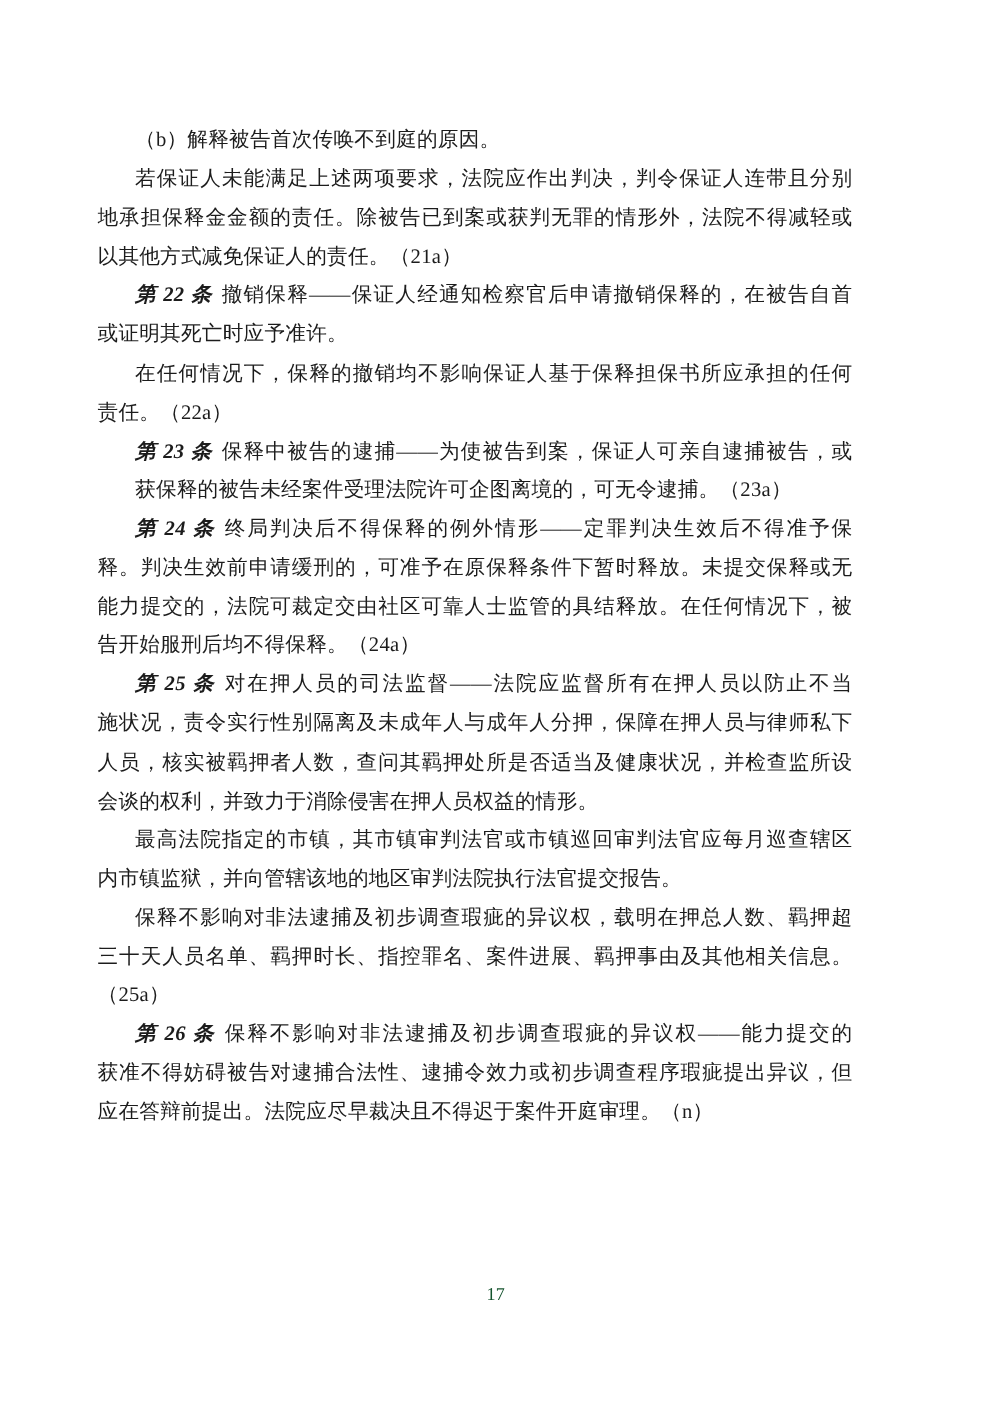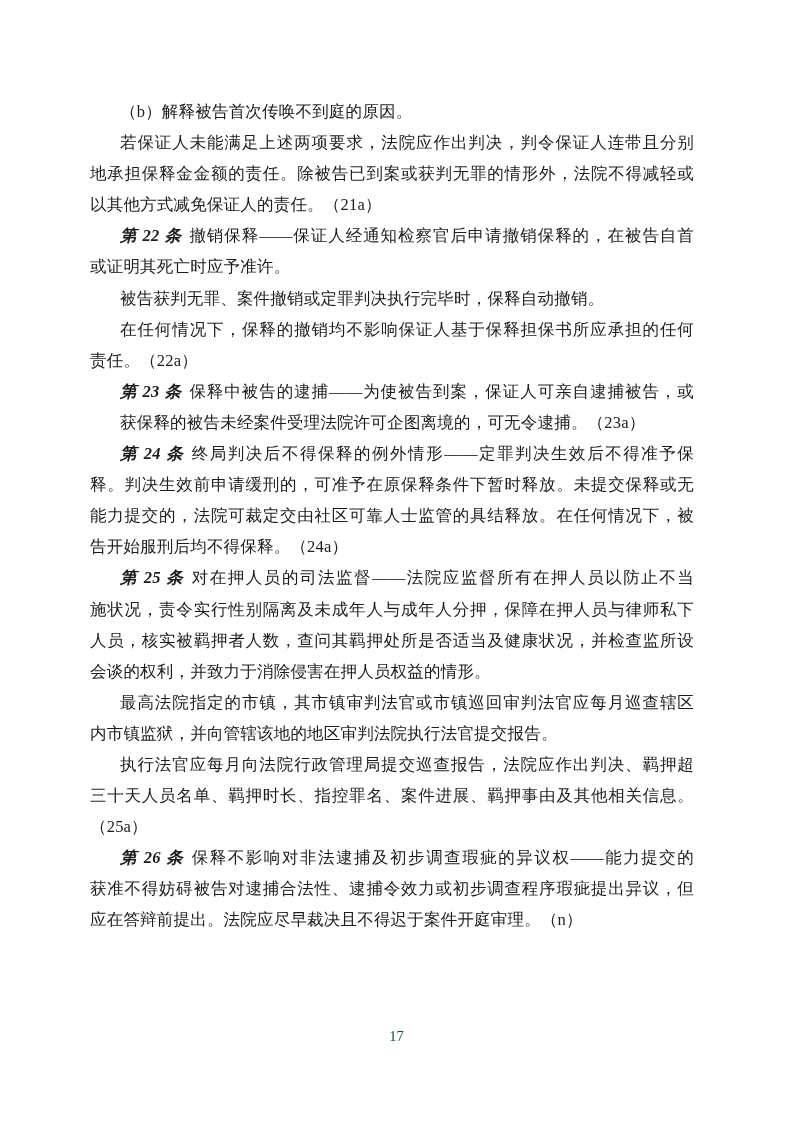--- a/index.html
+++ b/index.html
@@ -11,21 +11,21 @@
     position: relative;
     width: 793px;
     height: 1122px;
     background: #ffffff;
     font-family: "Liberation Serif", "DejaVu Serif", serif;
     color: #1c1c1c;
     overflow: hidden;
   }
   .text-block {
     position: absolute;
-    left: 90px;
+    left: 78px;
     top: 96px;
     width: 604px;
   }
   .line {
     font-size: 16.5px;
     line-height: 31.1px;
     height: 31.1px;
     overflow: hidden;
     text-align: justify;
     word-break: keep-all;
@@ -62,21 +62,20 @@
 
     <div class="line indent"><span>（b）解释被告首次传唤不到庭的原因。</span></div>
 
     <div class="line indent fill"><span>若保证人未能满足上述两项要求，法院应作出判决，判令保证人连带且分别</span></div>
     <div class="line fill"><span>地承担保释金金额的责任。除被告已到案或获判无罪的情形外，法院不得减轻或</span></div>
     <div class="line"><span>以其他方式减免保证人的责任。（21a）</span></div>
 
     <div class="line indent fill"><b class="article-label">第 22 条</b><span>撤销保释——保证人经通知检察官后申请撤销保释的，在被告自首</span></div>
     <div class="line"><span>或证明其死亡时应予准许。</span></div>
 
-    <div class="line indent"><span>被告获判无罪、案件撤销或定罪判决执行完毕时，保释自动撤销。</span></div>
 
     <div class="line indent fill"><span>在任何情况下，保释的撤销均不影响保证人基于保释担保书所应承担的任何</span></div>
     <div class="line"><span>责任。（22a）</span></div>
 
     <div class="line indent fill"><b class="article-label">第 23 条</b><span>保释中被告的逮捕——为使被告到案，保证人可亲自逮捕被告，或</span></div>
 
     <div class="line indent"><span>获保释的被告未经案件受理法院许可企图离境的，可无令逮捕。（23a）</span></div>
 
     <div class="line indent fill"><b class="article-label">第 24 条</b><span>终局判决后不得保释的例外情形——定罪判决生效后不得准予保</span></div>
     <div class="line fill"><span>释。判决生效前申请缓刑的，可准予在原保释条件下暂时释放。未提交保释或无</span></div>
@@ -84,21 +83,21 @@
     <div class="line"><span>告开始服刑后均不得保释。（24a）</span></div>
 
     <div class="line indent fill"><b class="article-label">第 25 条</b><span>对在押人员的司法监督——法院应监督所有在押人员以防止不当</span></div>
     <div class="line fill"><span>施状况，责令实行性别隔离及未成年人与成年人分押，保障在押人员与律师私下</span></div>
     <div class="line fill"><span>人员，核实被羁押者人数，查问其羁押处所是否适当及健康状况，并检查监所设</span></div>
     <div class="line"><span>会谈的权利，并致力于消除侵害在押人员权益的情形。</span></div>
 
     <div class="line indent fill"><span>最高法院指定的市镇，其市镇审判法官或市镇巡回审判法官应每月巡查辖区</span></div>
     <div class="line"><span>内市镇监狱，并向管辖该地的地区审判法院执行法官提交报告。</span></div>
 
-    <div class="line indent fill"><span>执行法官应每月向法院行政管理局提交巡查报告，法院应作出判决、羁押超</span></div>
+    <div class="line indent fill"><span>保释不影响对非法逮捕及初步调查瑕疵的异议权，载明在押总人数、羁押超</span></div>
     <div class="line fill"><span>三十天人员名单、羁押时长、指控罪名、案件进展、羁押事由及其他相关信息。</span></div>
     <div class="line"><span>（25a）</span></div>
 
     <div class="line indent fill"><b class="article-label">第 26 条</b><span>保释不影响对非法逮捕及初步调查瑕疵的异议权——能力提交的</span></div>
     <div class="line fill"><span>获准不得妨碍被告对逮捕合法性、逮捕令效力或初步调查程序瑕疵提出异议，但</span></div>
     <div class="line"><span>应在答辩前提出。法院应尽早裁决且不得迟于案件开庭审理。（n）</span></div>
 
   </div>
 
   <div class="page-number">17</div>

